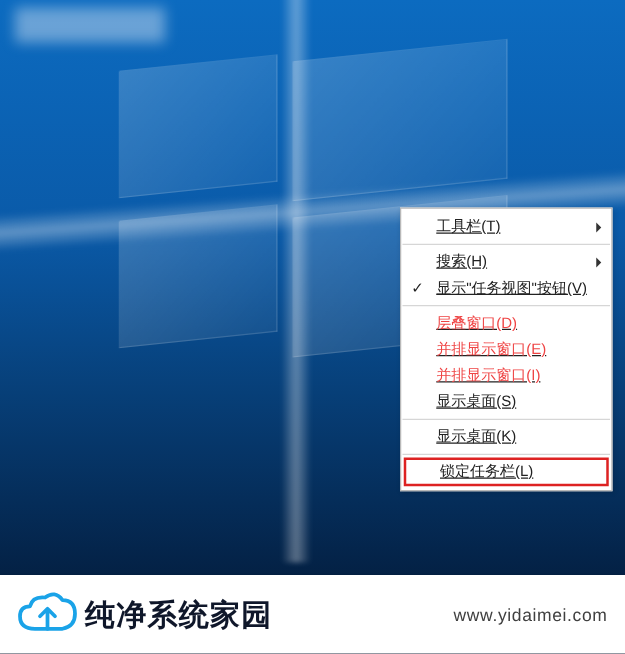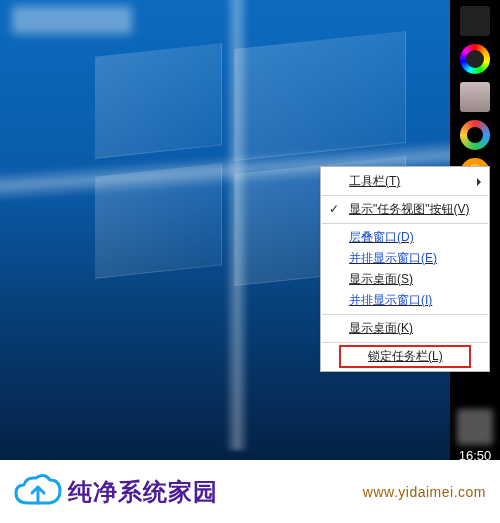--- a/index.html
+++ b/index.html
@@ -185,26 +185,26 @@
     border-bottom: 4px solid transparent;
   }
   .menu .item.check::before {
     content: "✓";
     position: absolute;
     left: 8px;
     top: 0;
     font-size: 12px;
     color: #222;
   }
-  .menu .item.disabled { color: #1d4ed8; }
+  .menu .item.disabled { color: #ef4444; }
   .menu .sep { height: 1px; background: #d6d6d6; margin: 3px 1px; }
   .menu .highlight-box {
     outline: 2px solid #d22;
     outline-offset: -1px;
-    margin: 0 19px;
+    margin: 0 3px;
   }
 
   
   .bottom-band {
     position: absolute;
     left: 0;
     top: 460px;
     width: 500px;
     height: 63px;
     background: #fff;
@@ -218,31 +218,31 @@
   .cloud-logo {
     width: 54px;
     height: 38px;
     position: relative;
   }
   .cloud-logo svg { width: 54px; height: 38px; }
   .brand-text {
     margin-left:4px;
     font-size: 24px;
     font-weight: 700;
-    color: #4c1d95;
+    color: #0f172a;
     letter-spacing: 1px;
     white-space: nowrap;
   }
   .left-group {
     display:flex;
     align-items:center;
   }
   .watermark-url {
     font-size: 14px;
-    color: #a16207;
+    color: #404040;
     letter-spacing: 0.5px;
   }
   .desktop-watermark {
     position:absolute;
     left:12px;
     bottom:68px;
     font-size:18px;
     color:rgba(255,255,255,0.25);
     font-weight:500;
     filter:blur(1px);
@@ -257,41 +257,31 @@
     <div class="pane tl"></div>
     <div class="pane tr"></div>
     <div class="pane bl"></div>
     <div class="pane br"></div>
     <div class="logo-h"></div>
     <div class="logo-v"></div>
   </div>
 
   <div class="blur-url"></div>
 
-  <div class="taskbar-right">
-    <div class="ticon blank"></div>
-    <div class="ticon color-wheel"></div>
-    <div class="ticon avatar"></div>
-    <div class="ticon gear"></div>
-    <div class="ticon orange"></div>
-    <div class="tray-zone">
-      <div class="tray-blur"></div>
-      <div class="clock">16:50</div>
-    </div>
-  </div>
 
   <div class="menu" id="ctxmenu">
       <div class="item arrow">工具栏(T)</div>
       <div class="sep"></div>
+      <div class="item arrow">搜索(H)</div>
       <div class="item check">显示"任务视图"按钮(V)</div>
       <div class="sep"></div>
       <div class="item disabled">层叠窗口(D)</div>
       <div class="item disabled">并排显示窗口(E)</div>
+      <div class="item disabled">并排显示窗口(I)</div>
       <div class="item">显示桌面(S)</div>
-      <div class="item disabled">并排显示窗口(I)</div>
       <div class="sep"></div>
       <div class="item">显示桌面(K)</div>
       <div class="sep"></div>
       <div class="item highlight-box">锁定任务栏(L)</div>
     </div>
 
   <div class="desktop-watermark"></div>
 
   <div class="bottom-band">
     <div class="left-group">

